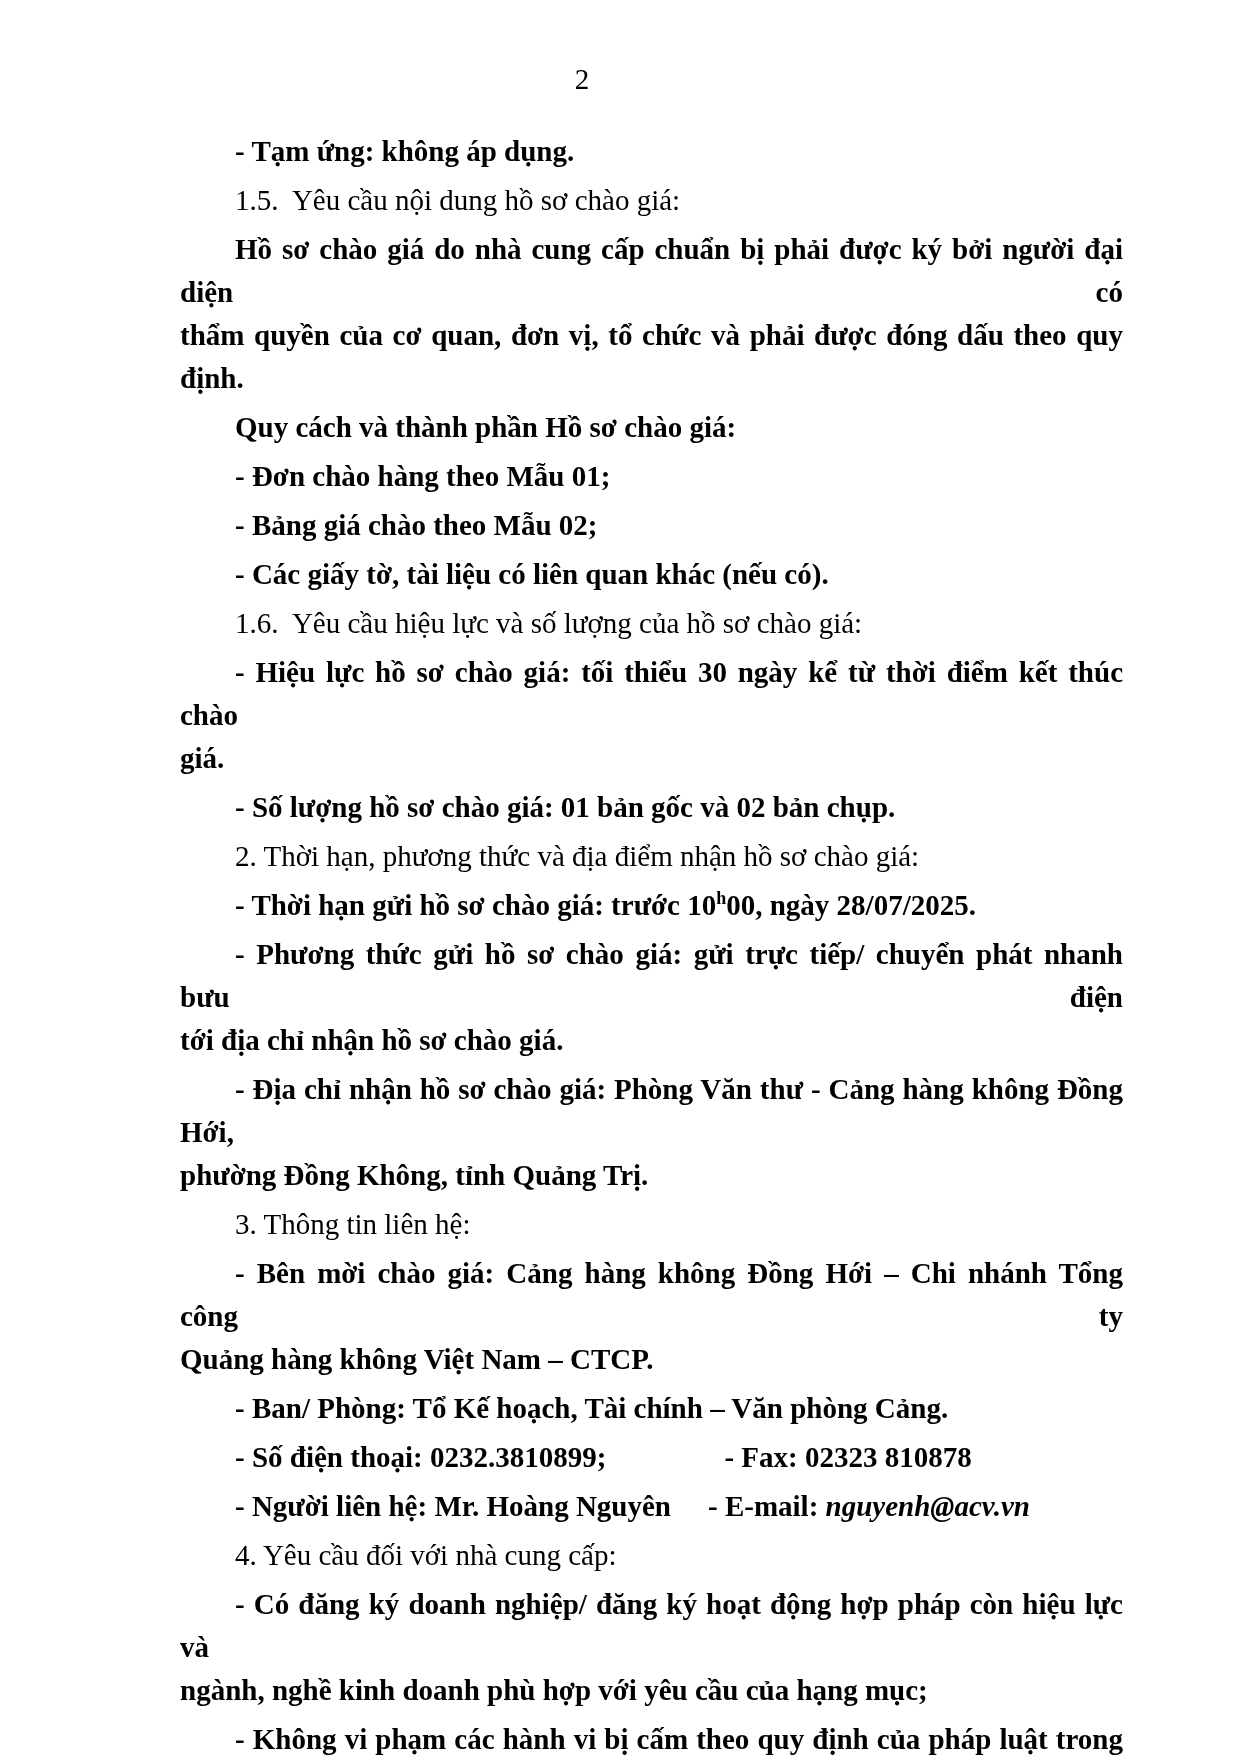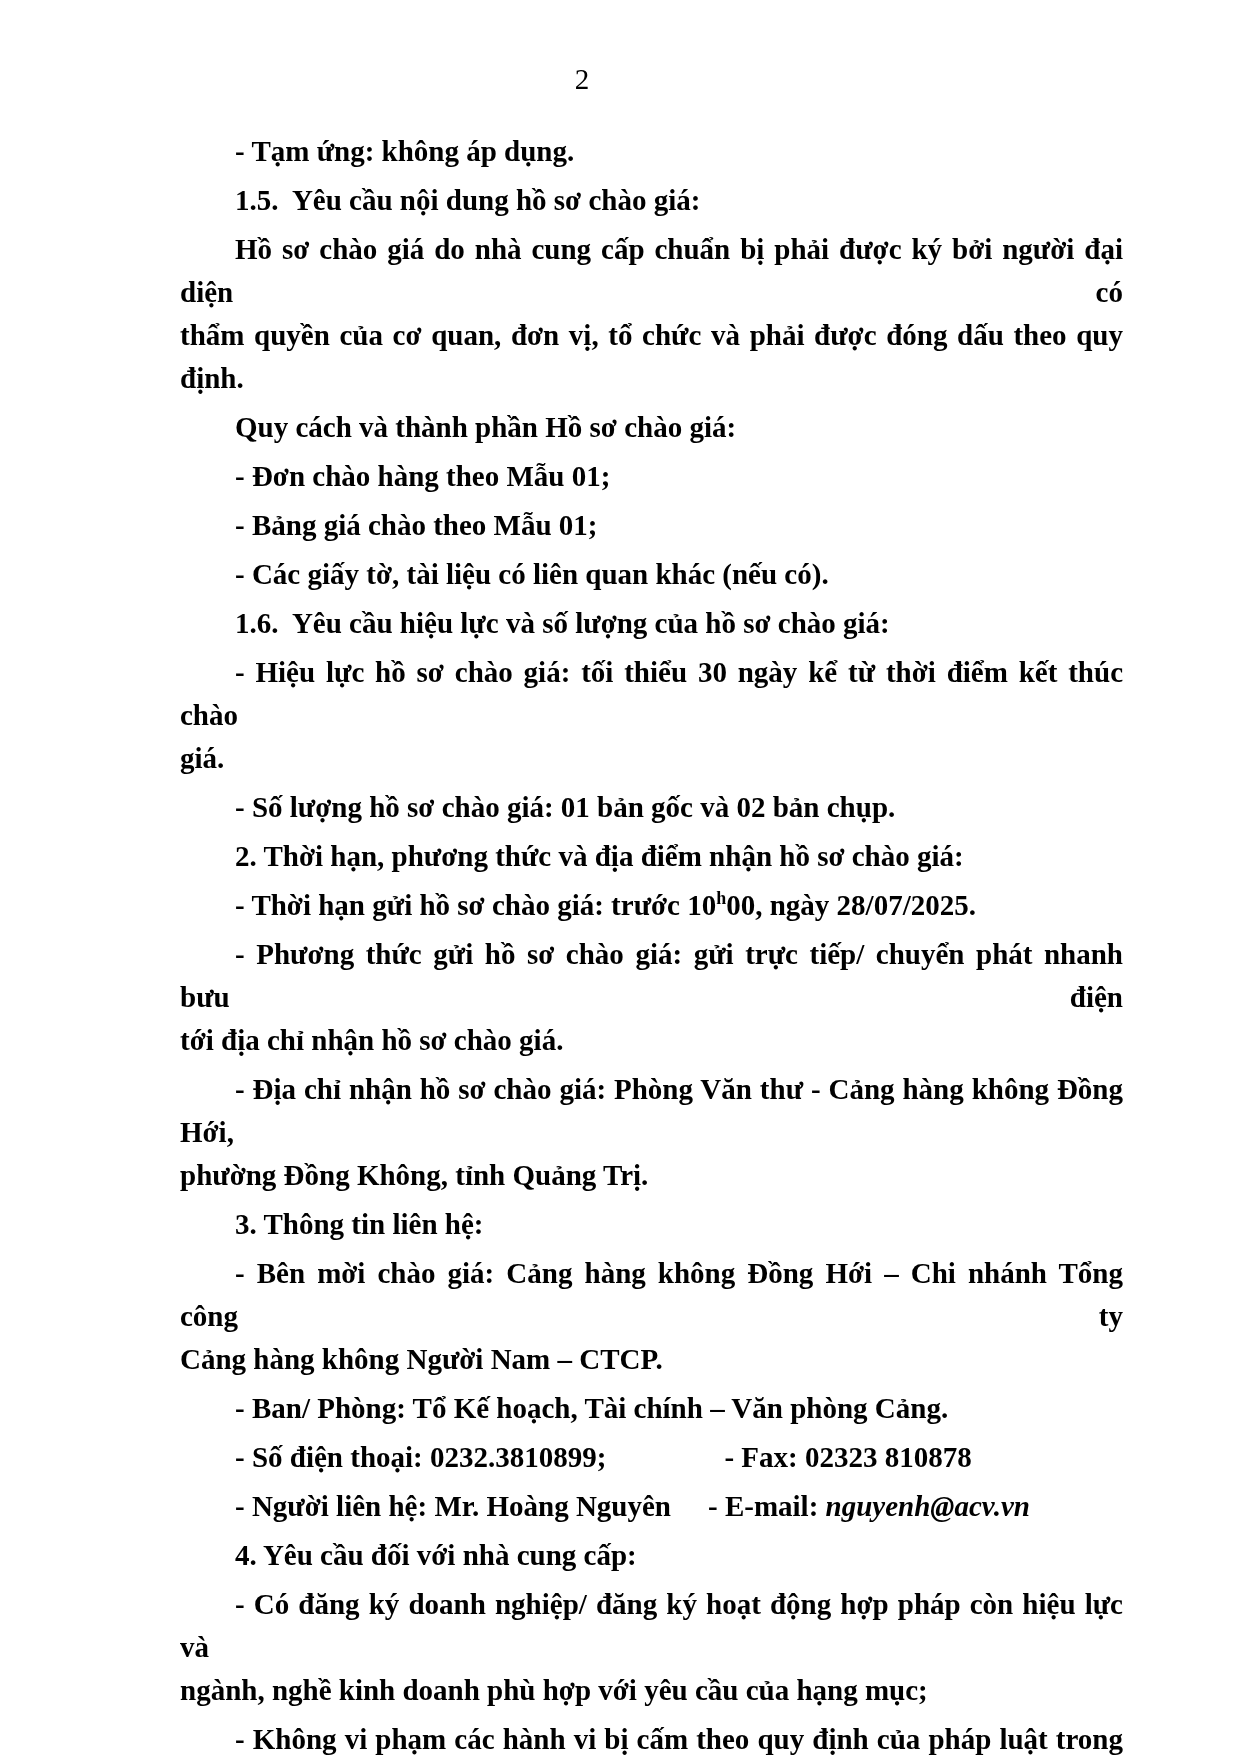--- a/index.html
+++ b/index.html
@@ -30,21 +30,21 @@
     position: absolute;
     top: 130px;
     left: 180px;
     width: 943px;
   }
   .para {
     margin: 0 0 6px 0;
     font-weight: bold;
   }
   .para.bold {
-    font-weight: bold;
+    font-weight: normal;
   }
   .line {
     line-height: 43px;
     text-align: justify;
     text-align-last: justify;
   }
   .line.last {
     text-align-last: left;
   }
   .line.first {
@@ -79,21 +79,21 @@
         <div class="line first"><span>Hồ sơ chào giá do nhà cung cấp chuẩn bị phải được ký bởi người đại diện có</span></div>
         <div class="line last"><span>thẩm quyền của cơ quan, đơn vị, tổ chức và phải được đóng dấu theo quy định.</span></div>
       </div>
       <div class="para">
         <div class="line first last"><span>Quy cách và thành phần Hồ sơ chào giá:</span></div>
       </div>
       <div class="para">
         <div class="line first last"><span>- Đơn chào hàng theo Mẫu 01;</span></div>
       </div>
       <div class="para">
-        <div class="line first last"><span>- Bảng giá chào theo Mẫu 01;</span></div>
+        <div class="line first last"><span>- Bảng giá chào theo Mẫu 02;</span></div>
       </div>
       <div class="para">
         <div class="line first last"><span>- Các giấy tờ, tài liệu có liên quan khác (nếu có).</span></div>
       </div>
       <div class="para bold">
         <div class="line first last"><span>1.6.&nbsp; Yêu cầu hiệu lực và số lượng của hồ sơ chào giá:</span></div>
       </div>
       <div class="para">
         <div class="line first"><span>- Hiệu lực hồ sơ chào giá: tối thiểu 30 ngày kể từ thời điểm kết thúc chào</span></div>
         <div class="line last"><span>giá.</span></div>
@@ -113,21 +113,21 @@
       </div>
       <div class="para">
         <div class="line first"><span>- Địa chỉ nhận hồ sơ chào giá: Phòng Văn thư - Cảng hàng không Đồng Hới,</span></div>
         <div class="line last"><span>phường Đồng Không, tỉnh Quảng Trị.</span></div>
       </div>
       <div class="para bold">
         <div class="line first last"><span>3. Thông tin liên hệ:</span></div>
       </div>
       <div class="para">
         <div class="line first"><span>- Bên mời chào giá: Cảng hàng không Đồng Hới – Chi nhánh Tổng công ty</span></div>
-        <div class="line last"><span>Cảng hàng không Người Nam – CTCP.</span></div>
+        <div class="line last"><span>Quảng hàng không Việt Nam – CTCP.</span></div>
       </div>
       <div class="para">
         <div class="line first last"><span>- Ban/ Phòng: Tổ Kế hoạch, Tài chính – Văn phòng Cảng.</span></div>
       </div>
       <div class="para">
         <div class="line first last"><span>- Số điện thoại: 0232.3810899;</span><span class="tab" style="width: 118px;"></span><span>- Fax: 02323 810878</span></div>
       </div>
       <div class="para">
         <div class="line first last"><span>- Người liên hệ: Mr. Hoàng Nguyên</span><span class="tab" style="width: 37px;"></span><span>- E-mail: </span><span class="italic">nguyenh@acv.vn</span></div>
       </div>

